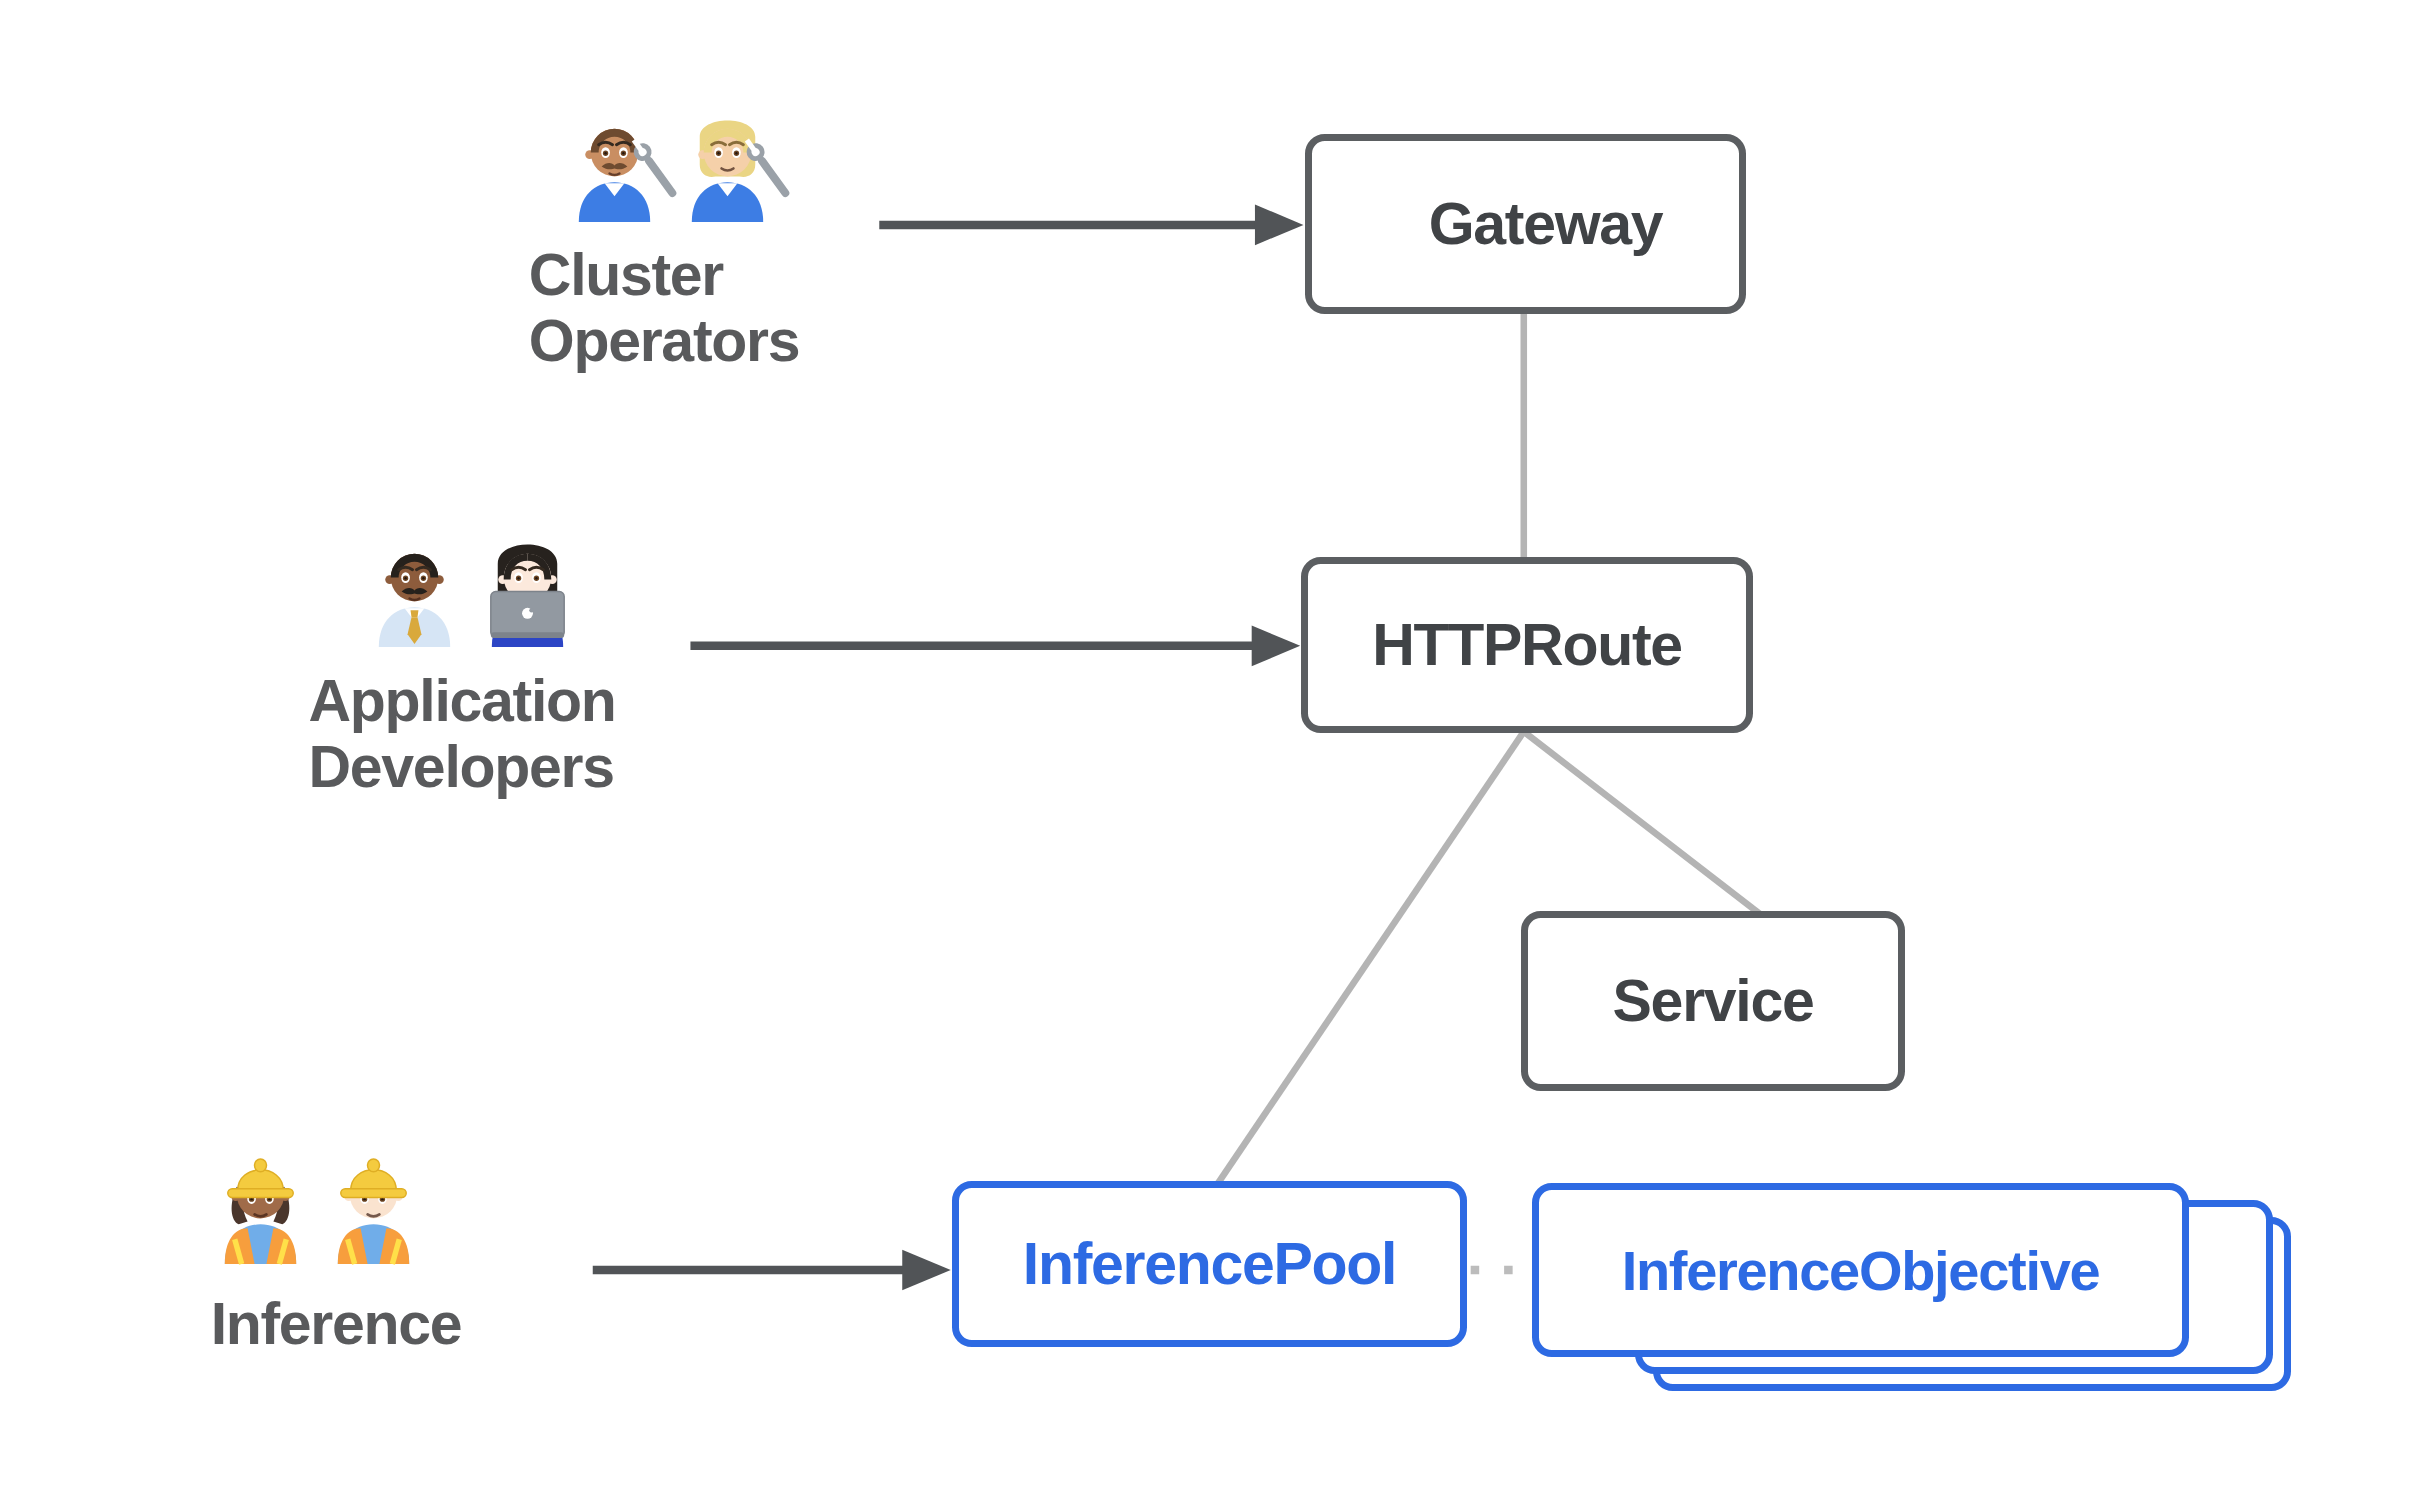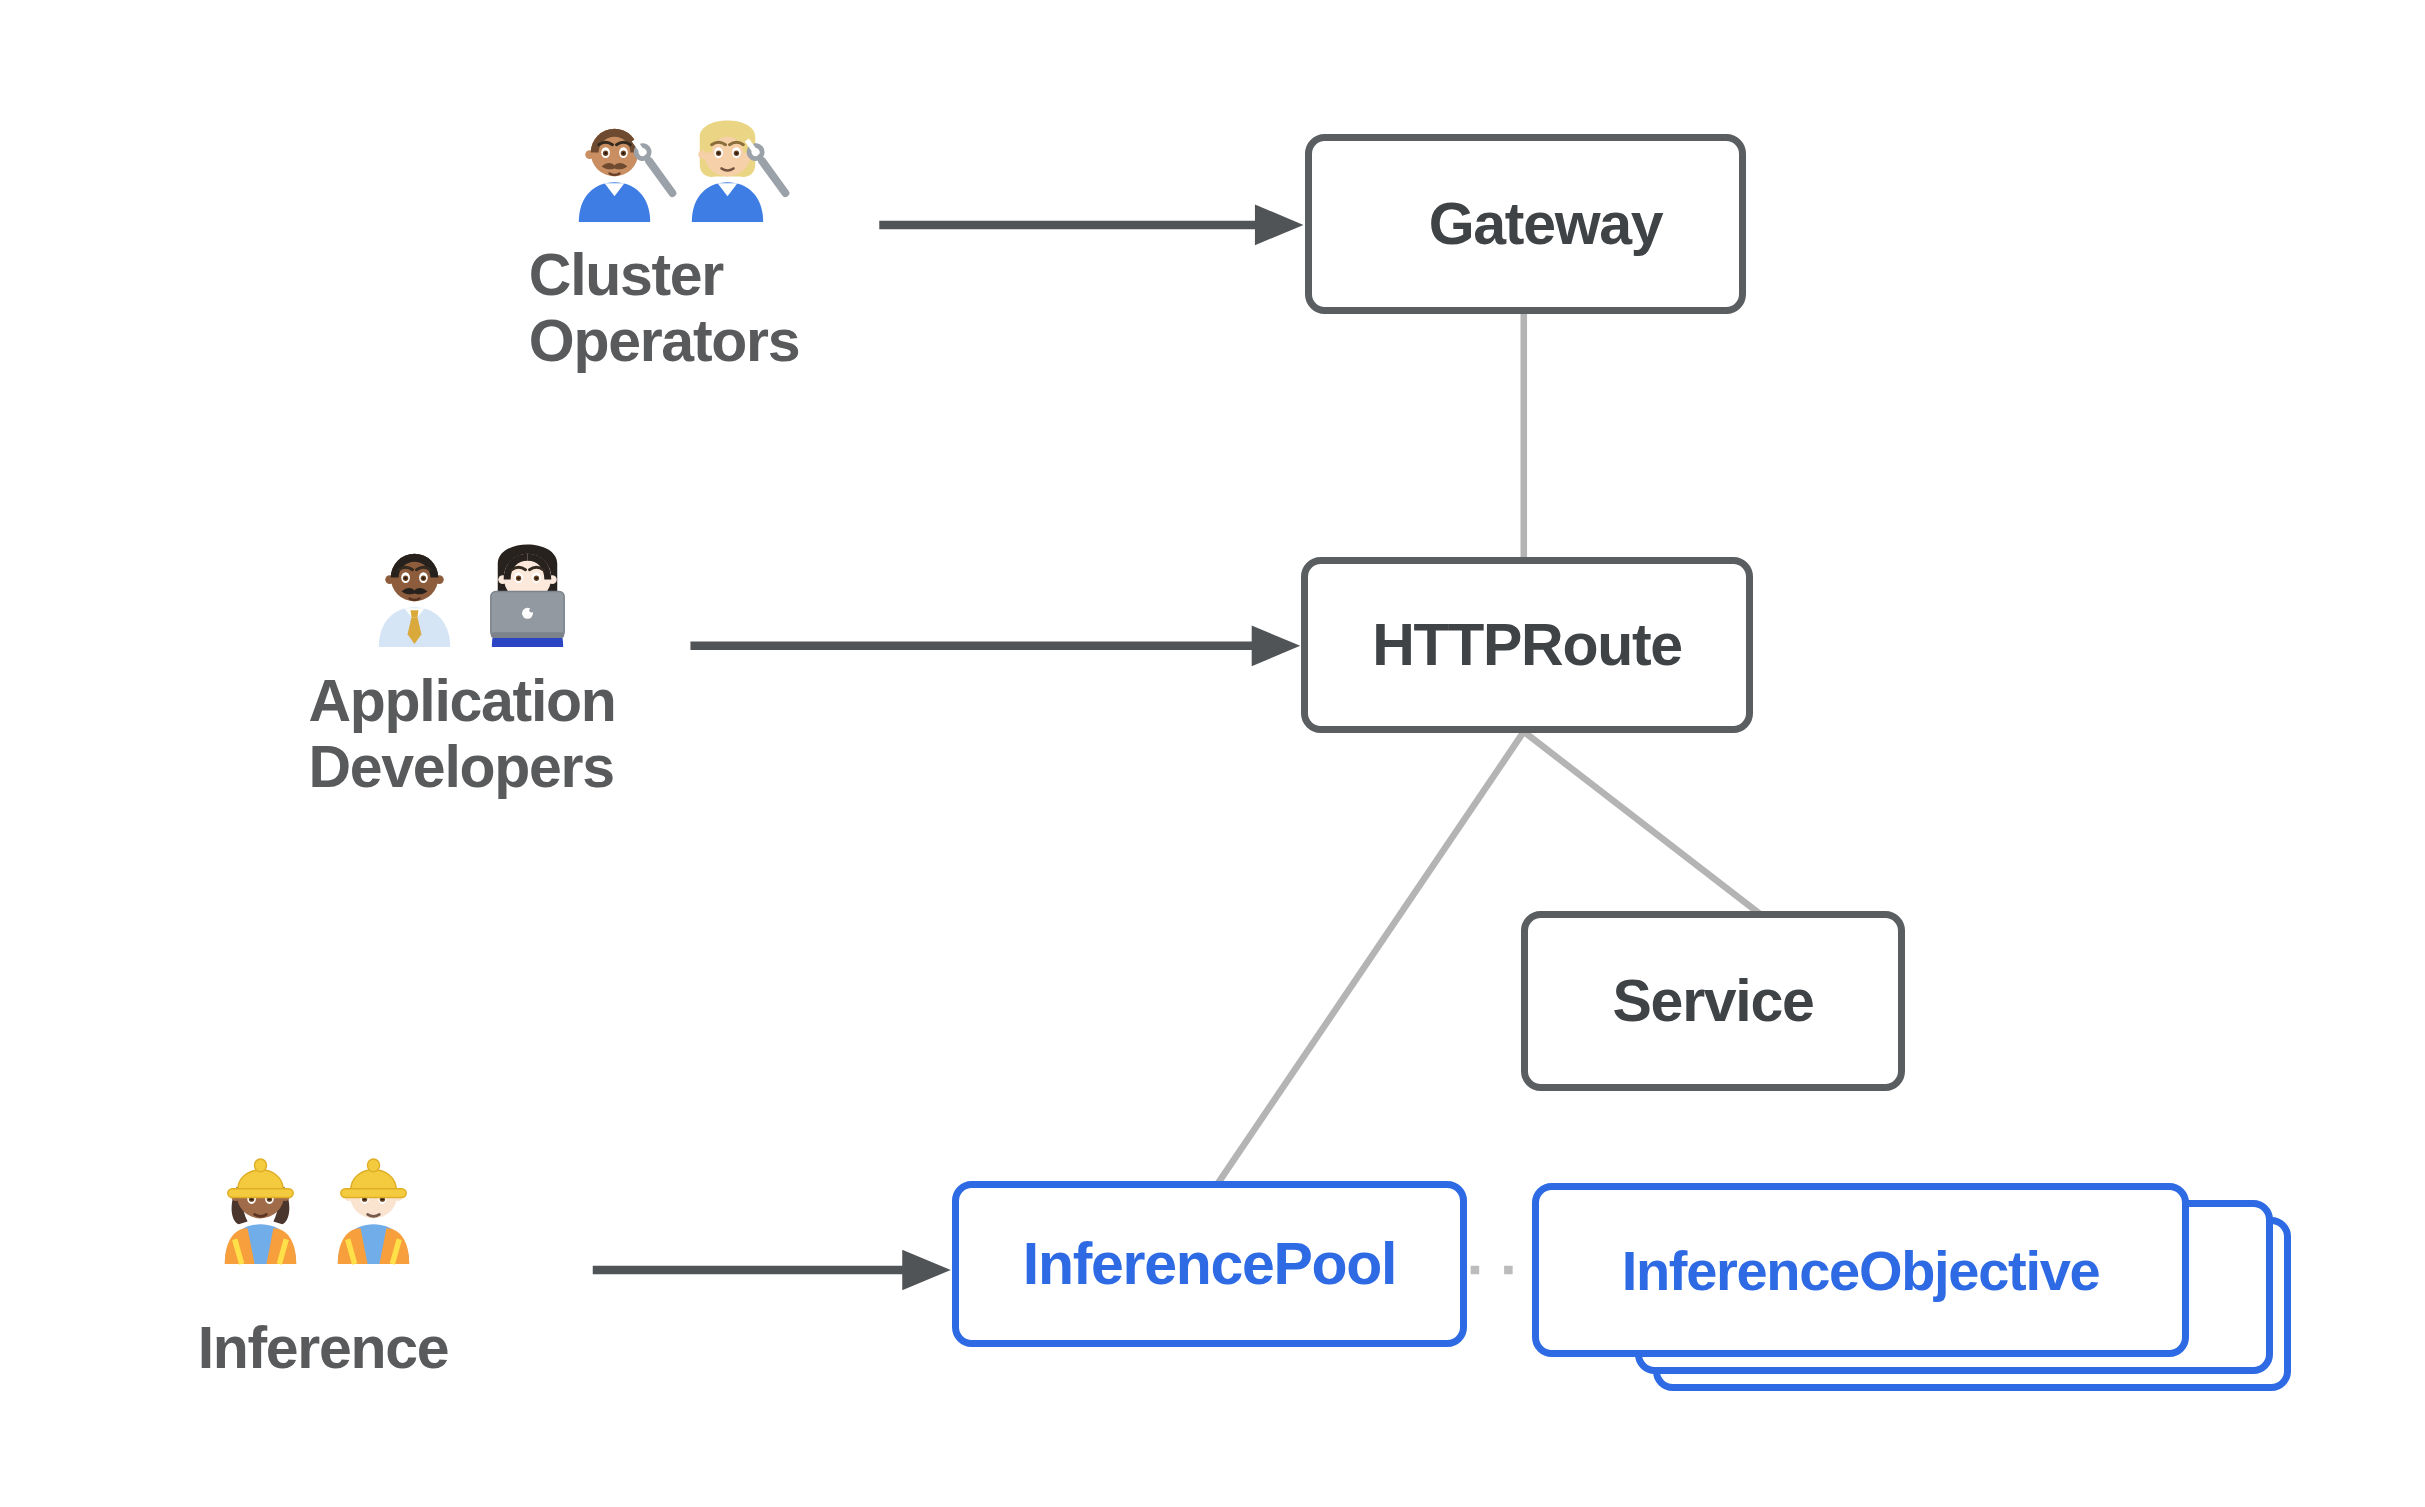--- a/index.html
+++ b/index.html
@@ -231,18 +231,18 @@
           <circle cx="59" cy="50.6" r="1.2" fill="#241812"></circle>
           <path d="M44 66 Q50 70 56 66" stroke="rgba(60,30,20,0.7)" stroke-width="2.6" stroke-linecap="round" fill="none"></path>
           <g>
             <path d="M27 42 C27 14 73 14 73 42 Z" fill="#f4cb3f" stroke="#dfae24" stroke-width="1.5"></path>
             <rect x="44" y="10" width="12" height="13" rx="6" fill="#f4cb3f" stroke="#dfae24" stroke-width="1.5"></rect>
             <rect x="17" y="40" width="66" height="9" rx="4.5" fill="#f4cb3f" stroke="#dfae24" stroke-width="1.5"></rect>
           </g>
         </g>
       </svg>
     </div>
-  <div class="plabel" style="left:323px;top:1291px;margin-top:24px;">
+  <div class="plabel" style="left:336px;top:1291px;">
     <div>Inference</div>
   </div>
 
 </div>
 
 
 </body></html>

